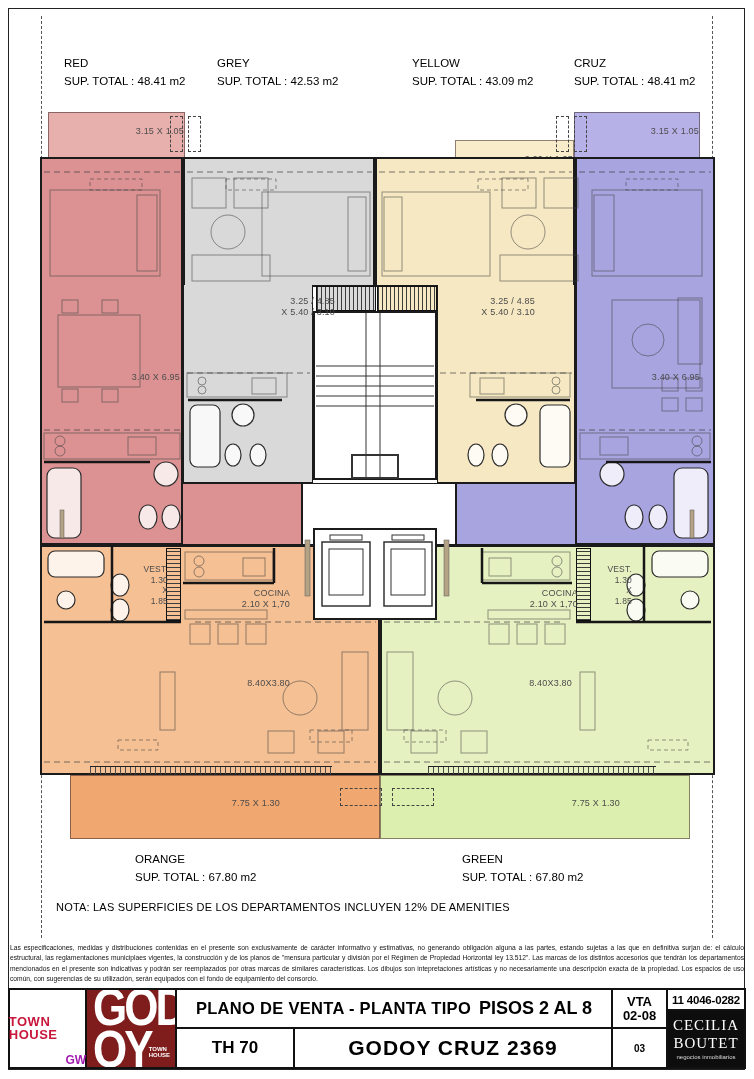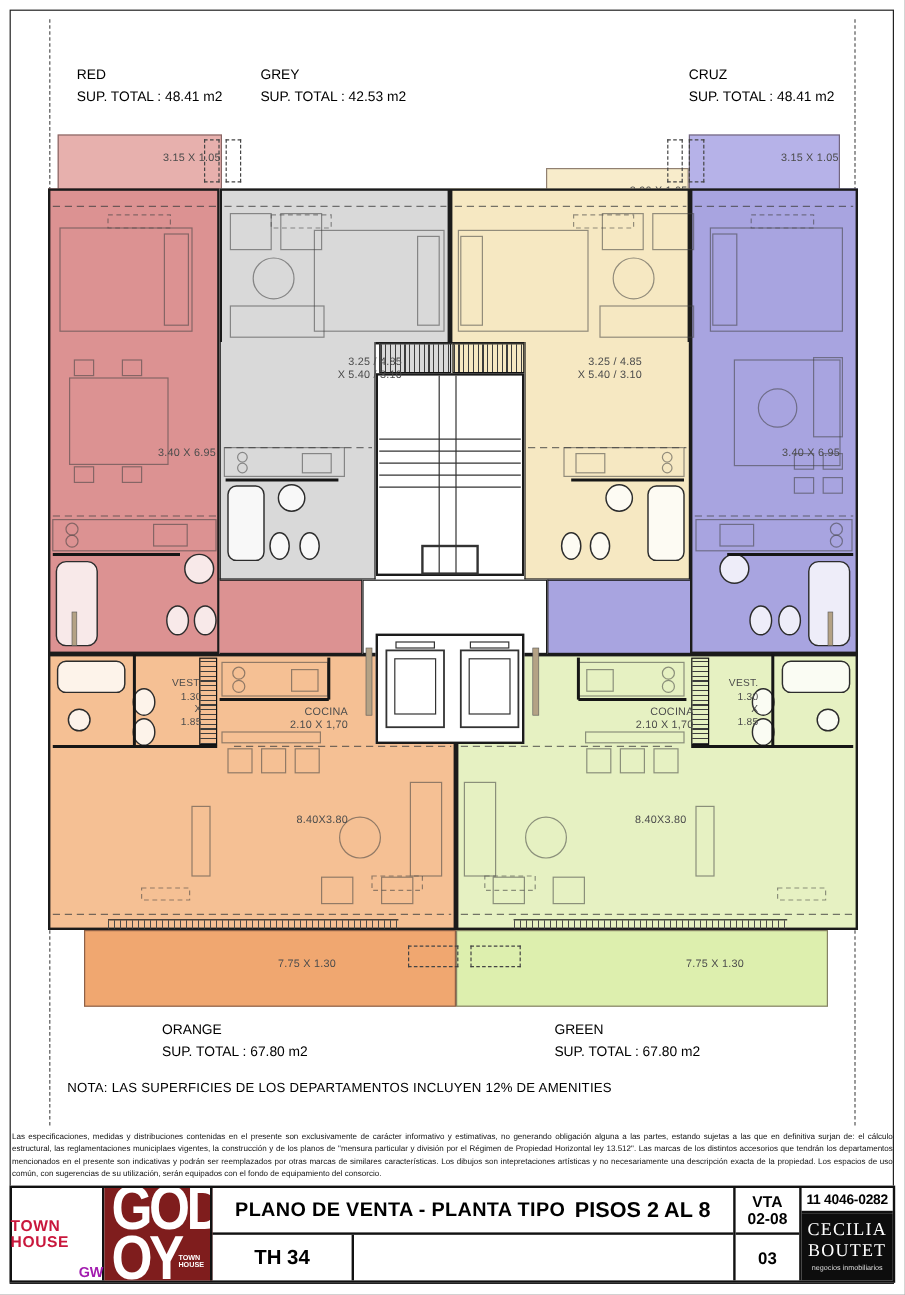--- a/index.html
+++ b/index.html
@@ -45,21 +45,21 @@
   .title-small{font-weight:900;font-size:18px;}
   .addr-row{flex:1;display:flex;}
   .th-code{width:118px;border-right:2px solid #111;box-sizing:border-box;display:flex;
            align-items:center;justify-content:center;font-weight:900;font-size:17px;}
   .addr{flex:1;display:flex;align-items:center;justify-content:center;font-weight:900;
         font-size:21px;letter-spacing:1px;}
   .vta-cell{width:55px;display:flex;flex-direction:column;}
   .vta-top{height:39px;border-bottom:2px solid #111;box-sizing:border-box;display:flex;
            flex-direction:column;align-items:center;justify-content:center;font-weight:900;
            font-size:13px;line-height:1.05;}
-  .vta-bottom{flex:1;display:flex;align-items:center;justify-content:center;font-weight:700;font-size:14px;}
+  .vta-bottom{flex:1;display:flex;align-items:center;justify-content:center;font-weight:700;font-size:10px;}
   .agent-cell{width:76px;border-right:none !important;display:flex;flex-direction:column;}
   .phone{height:21px;border-bottom:2px solid #111;box-sizing:border-box;display:flex;
          align-items:center;justify-content:center;font-weight:900;font-size:11.5px;letter-spacing:-.2px;}
   .agent-box{flex:1;background:#0d0d0d;color:#fff;display:flex;flex-direction:column;
              align-items:center;justify-content:center;line-height:1.15;}
   .agent-name{font-family:"Liberation Serif",serif;font-size:15px;letter-spacing:1px;}
   .agent-sub{font-size:6px;margin-top:2px;color:#ddd;}
 </style>
 </head>
 <body>
@@ -70,20 +70,24 @@
   <div class="abs dashline" style="left:41px;top:16px;height:922px;"></div>
   <div class="abs dashline" style="left:712px;top:16px;height:922px;"></div>
 
   <div class="abs sectlabel" style="left:64px;top:55px;">
     <div>RED</div>
     <div>SUP. TOTAL : 48.41 m2</div>
   </div>
   <div class="abs sectlabel" style="left:217px;top:55px;">
     <div>GREY</div>
     <div>SUP. TOTAL : 42.53 m2</div>
+  </div>
+  <div class="abs sectlabel" style="left:412px;top:55px;">
+    <div>YELLOW</div>
+    <div>SUP. TOTAL : 43.09 m2</div>
   </div>
   <div class="abs sectlabel" style="left:574px;top:55px;">
     <div>CRUZ</div>
     <div>SUP. TOTAL : 48.41 m2</div>
   </div>
 
   <div class="abs balc" style="left:48px;top:112px;width:137px;height:46px;background:var(--red-l);">
     <div class="dim" style="margin-top:13px;">3.15 X 1.05</div>
   </div>
   <div class="abs balc" style="left:455px;top:112px;width:119px;height:51px;background:var(--yellow-l);margin-top:28px;">
@@ -373,21 +377,22 @@
         <div>TOWN</div>
         <div>HOUSE</div>
       </div>
     </div>
     <div class="cell main-cell">
       <div class="title-row">
         <span class="title-big">PLANO DE VENTA  -  PLANTA TIPO</span>
         <span class="title-small">PISOS 2 AL 8</span>
       </div>
       <div class="addr-row">
-        <div class="th-code">TH 34</div>
+        <div class="th-code">TH 70</div>
+        <div class="addr">GODOY CRUZ  2369</div>
       </div>
     </div>
     <div class="cell vta-cell">
       <div class="vta-top">
         <span>VTA</span>
         <span>02-08</span>
       </div>
       <div class="vta-bottom">03</div>
     </div>
     <div class="cell agent-cell">

